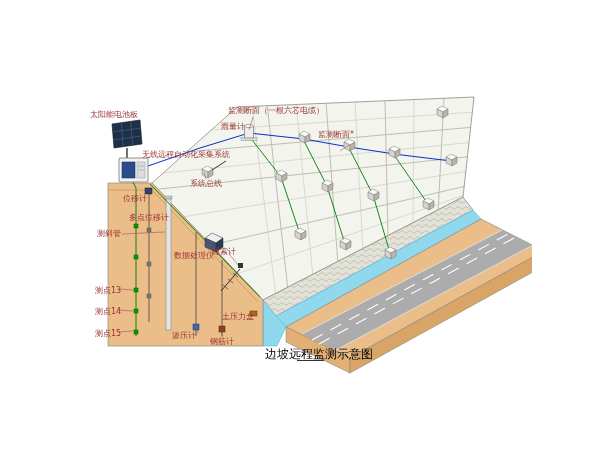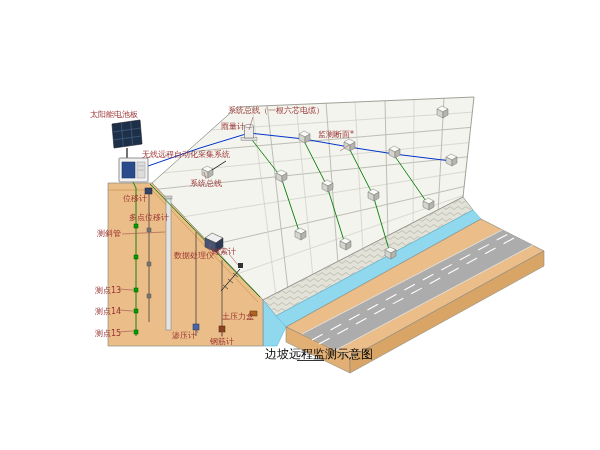--- a/index.html
+++ b/index.html
@@ -1,19 +1,18 @@
 <!DOCTYPE html>
 <html style="--c-earth: #EBBD88; --c-earth-dark: #D9A567; --c-earth-side: #E2AF74; --c-slope: #F4F4EE; --c-grid-line: #CDCDC6; --c-wall: #E2E2D8; --c-wall-hatch: #A9A99C; --c-channel: #8FD8EE; --c-channel-edge: #5BB8D8; --c-road: #ACACAC; --c-road-line: #FFFFFF; --c-cable-green: #007A00; --c-cable-blue: #0033CC; --c-outline: #8A8A80; --c-label: #993333; --c-caption: #000000;"><head>
 <meta charset="utf-8">
 <style>
   html,body{margin:0;padding:0;background:#fff;}
   .stage{
     position:relative;width:532px;height:450px;background:#ffffff;overflow:hidden;
     font-family:"DejaVu Sans",sans-serif;
-    padding-left:44px;
   }
   .stage svg{position:absolute;left:0;top:0;}
   .lbl{
     position:absolute;font-size:8px;line-height:9px;color:var(--c-label,#993333);
     white-space:nowrap;letter-spacing:0px;
   }
   .caption{
     position:absolute;font-size:12px;color:var(--c-caption,#000);white-space:nowrap;
   }
   .cap-underline{position:absolute;height:1px;background:#333;}
@@ -228,21 +227,21 @@
     <line x1="118" y1="310" x2="133" y2="311"></line>
     <line x1="118" y1="332" x2="133" y2="331"></line>
     <line x1="198" y1="333" x2="196" y2="329"></line>
     <line x1="222" y1="337" x2="222" y2="331"></line>
     <line x1="229" y1="254" x2="238" y2="265"></line>
     <line x1="209" y1="250" x2="211" y2="243"></line>
   </g>
 </svg>
 
 <span class="lbl" style="left:90px;top:110px">太阳能电池板</span>
-<span class="lbl" style="left:228px;top:106px">系统总线（一根六芯电缆）</span>
+<span class="lbl" style="left:228px;top:106px">监测断面（一根六芯电缆）</span>
 <span class="lbl" style="left:221px;top:122px">雨量计</span>
 <span class="lbl" style="left:318px;top:130px">监测断面*</span>
 <span class="lbl" style="left:142px;top:150px">无线远程自动化采集系统</span>
 <span class="lbl" style="left:190px;top:179px">系统总线</span>
 <span class="lbl" style="left:123px;top:194px">位移计</span>
 <span class="lbl" style="left:129px;top:213px">多点位移计</span>
 <span class="lbl" style="left:97px;top:229px">测斜管</span>
 <span class="lbl" style="left:174px;top:251px">数据处理仪</span>
 <span class="lbl" style="left:212px;top:247px">锚索计</span>
 <span class="lbl" style="left:95px;top:286px">测点13</span>

